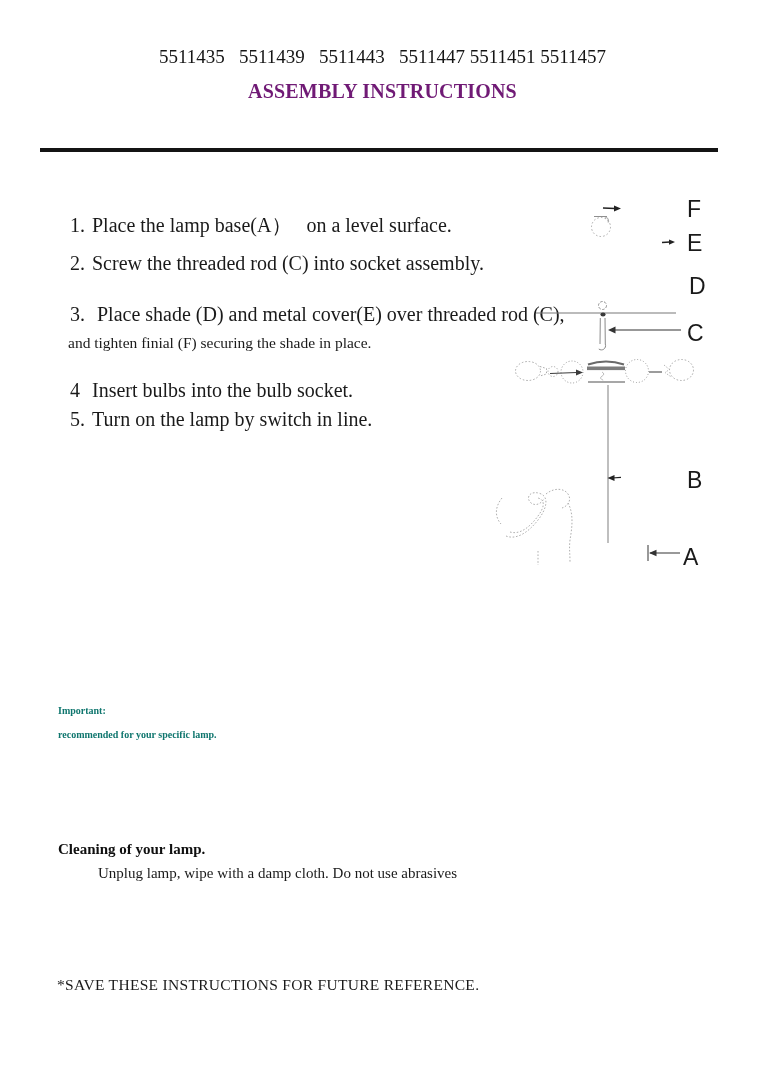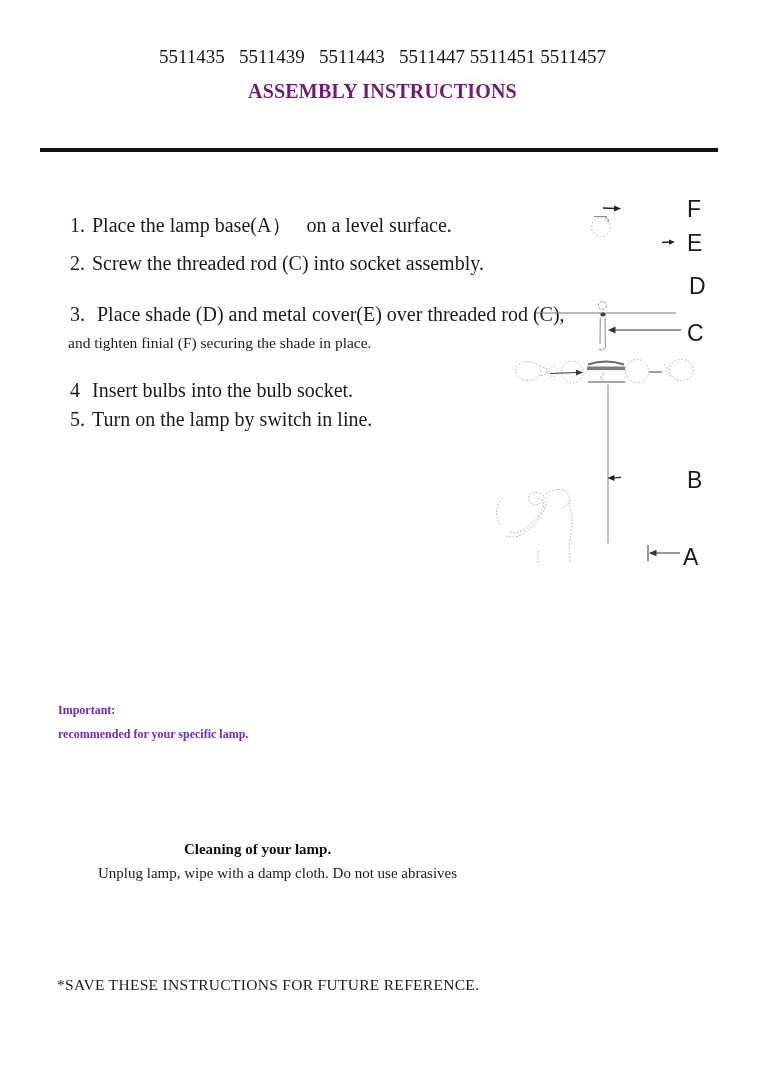--- a/index.html
+++ b/index.html
@@ -21,23 +21,23 @@
   .notice { top: 165px; left: 45px; font-size: 13.5px; font-weight: bold; color: #0d0d0d; }
   .step { left: 70px; font-size: 20px; color: #1a1a1a; white-space: pre; }
   .step .num { display: inline-block; width: 22px; }
   .step-cont { left: 68px; font-size: 15.5px; color: #1a1a1a; white-space: pre; }
   .s1 { top: 212px; }
   .s2 { top: 252px; }
   .s3 { top: 303px; }
   .s3c { top: 334px; }
   .s4 { top: 379px; }
   .s5 { top: 408px; }
-  .important-block { top: 699px; left: 58px; font-size: 12px; font-weight: bold; line-height: 23.5px; color: #6d28d9; }
+  .important-block { top: 699px; left: 58px; font-size: 10px; font-weight: bold; line-height: 23.5px; color: #0f766e; }
   .cleaning-block { top: 838px; left: 58px; line-height: 23.5px; }
-  .cleaning-heading { font-size: 15px; font-weight: bold; color: #0f0f0f; text-align: center; }
+  .cleaning-heading { font-size: 15px; font-weight: bold; color: #0f0f0f; }
   .cleaning-text { font-size: 15px; color: #1a1a1a; margin-left: 40px; }
   .footer-line { top: 976px; left: 57px; font-size: 15.5px; color: #1a1a1a; letter-spacing: 0.3px; }
   .diagram { top: 188px; left: 488px; width: 230px; height: 395px; }
   .diagram text {
     font-family: "Liberation Sans", sans-serif;
     font-size: 23px;
     fill: #1a1a1a;
   }
 </style>
 </head>

